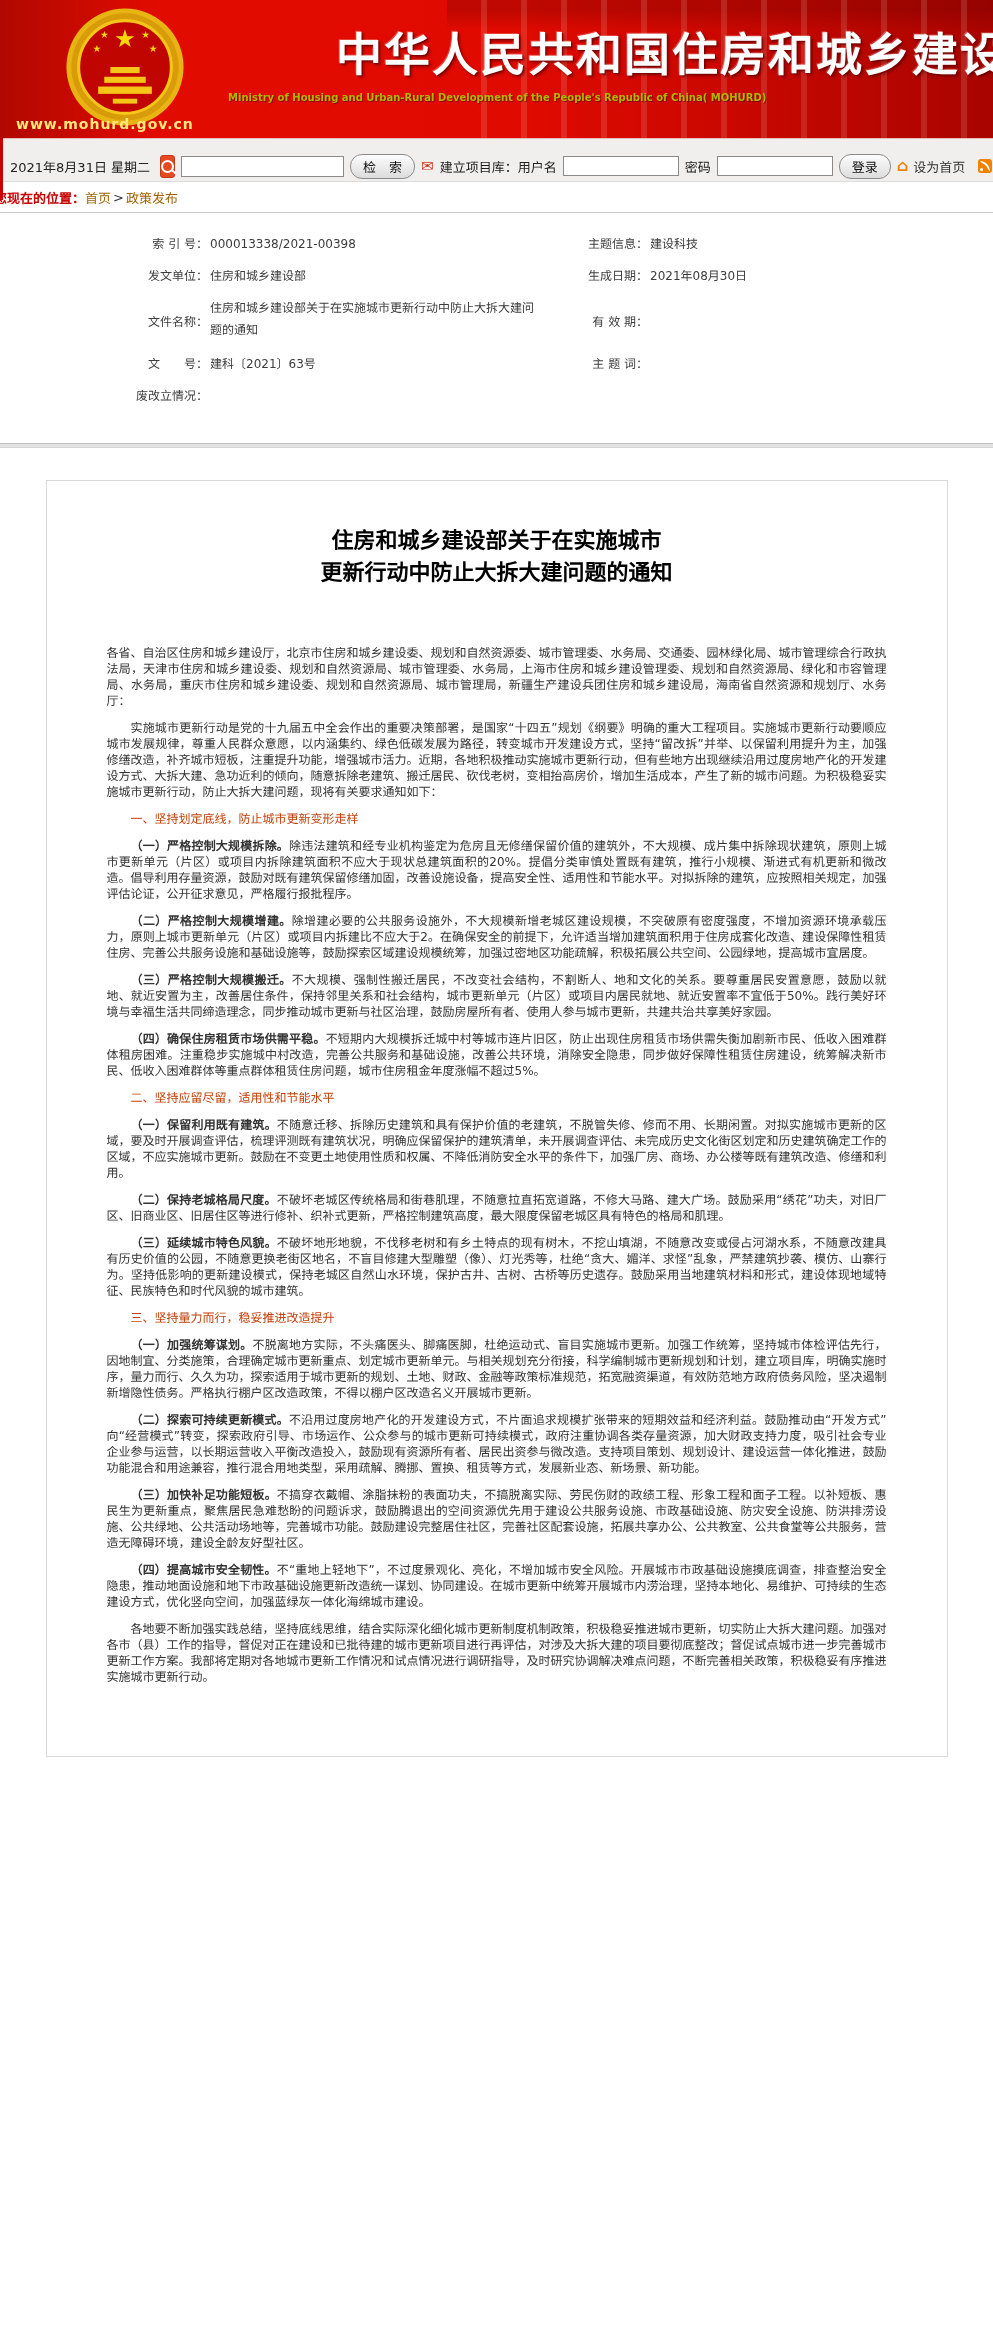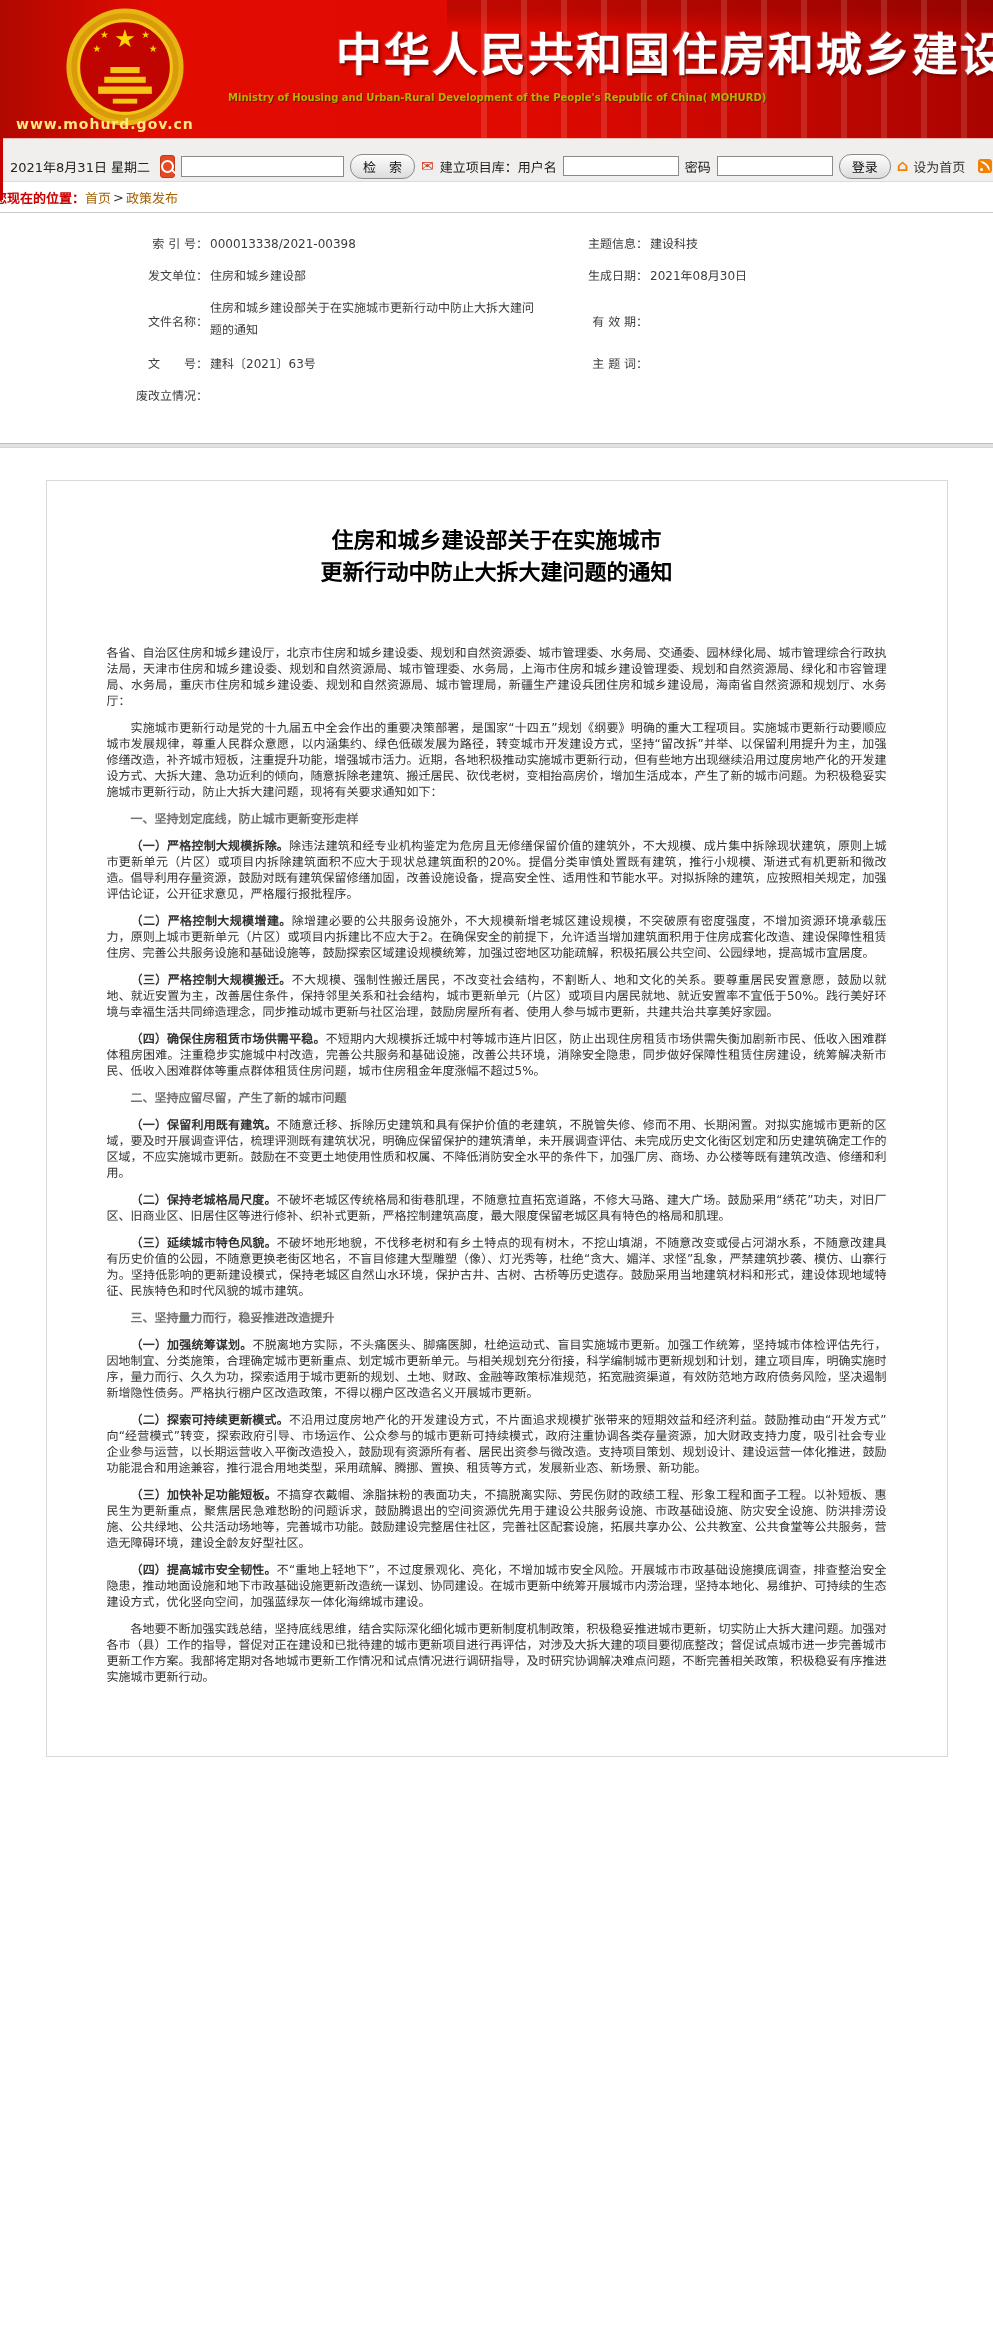--- a/index.html
+++ b/index.html
@@ -68,21 +68,21 @@
   .band { height:3px; background:#e2e2e2; border-top:1px solid #bdbdbd; border-bottom:1px solid #d5d5d5; }
 
   
   .doc-box { box-sizing:border-box; width:902px; margin:32px auto 20px; border:1px solid #d9d9d9;
     padding:30px 60px 60px; background:#fff; }
   .doc-title { font-size:22px; line-height:32px; font-weight:bold; color:#000; text-align:center;
     margin:14px 0 56px; font-family:"DejaVu Sans","Liberation Sans",sans-serif; }
   .doc-body { font-size:12px; line-height:16px; color:#333; }
   .para { margin:11px 0; text-indent:2em; text-align:justify; }
   .para.addressee { text-indent:0; }
-  .para.heading { font-weight:bold; color:#737373; }
+  .para.heading { font-weight:normal; color:#c2410c; }
   .lead { font-weight:bold;margin-top:28px; }
 </style>
 </head>
 <body>
 
 <div class="page">
 
   <header class="banner">
     <svg class="emblem" viewBox="0 0 100 100" aria-hidden="true">
       <circle cx="50" cy="50" r="48" fill="#e8b413"></circle>
@@ -186,21 +186,21 @@
       <span>更新行动中防止大拆大建问题的通知</span>
     </h1>
     <div class="doc-body">
         <p class="para addressee">各省、自治区住房和城乡建设厅，北京市住房和城乡建设委、规划和自然资源委、城市管理委、水务局、交通委、园林绿化局、城市管理综合行政执法局，天津市住房和城乡建设委、规划和自然资源局、城市管理委、水务局，上海市住房和城乡建设管理委、规划和自然资源局、绿化和市容管理局、水务局，重庆市住房和城乡建设委、规划和自然资源局、城市管理局，新疆生产建设兵团住房和城乡建设局，海南省自然资源和规划厅、水务厅：</p>
         <p class="para normal">实施城市更新行动是党的十九届五中全会作出的重要决策部署，是国家“十四五”规划《纲要》明确的重大工程项目。实施城市更新行动要顺应城市发展规律，尊重人民群众意愿，以内涵集约、绿色低碳发展为路径，转变城市开发建设方式，坚持“留改拆”并举、以保留利用提升为主，加强修缮改造，补齐城市短板，注重提升功能，增强城市活力。近期，各地积极推动实施城市更新行动，但有些地方出现继续沿用过度房地产化的开发建设方式、大拆大建、急功近利的倾向，随意拆除老建筑、搬迁居民、砍伐老树，变相抬高房价，增加生活成本，产生了新的城市问题。为积极稳妥实施城市更新行动，防止大拆大建问题，现将有关要求通知如下：</p>
         <p class="para heading">一、坚持划定底线，防止城市更新变形走样</p>
         <p class="para item"><span class="lead">（一）严格控制大规模拆除。</span>除违法建筑和经专业机构鉴定为危房且无修缮保留价值的建筑外，不大规模、成片集中拆除现状建筑，原则上城市更新单元（片区）或项目内拆除建筑面积不应大于现状总建筑面积的20%。提倡分类审慎处置既有建筑，推行小规模、渐进式有机更新和微改造。倡导利用存量资源，鼓励对既有建筑保留修缮加固，改善设施设备，提高安全性、适用性和节能水平。对拟拆除的建筑，应按照相关规定，加强评估论证，公开征求意见，严格履行报批程序。</p>
         <p class="para item"><span class="lead">（二）严格控制大规模增建。</span>除增建必要的公共服务设施外，不大规模新增老城区建设规模，不突破原有密度强度，不增加资源环境承载压力，原则上城市更新单元（片区）或项目内拆建比不应大于2。在确保安全的前提下，允许适当增加建筑面积用于住房成套化改造、建设保障性租赁住房、完善公共服务设施和基础设施等，鼓励探索区域建设规模统筹，加强过密地区功能疏解，积极拓展公共空间、公园绿地，提高城市宜居度。</p>
         <p class="para item"><span class="lead">（三）严格控制大规模搬迁。</span>不大规模、强制性搬迁居民，不改变社会结构，不割断人、地和文化的关系。要尊重居民安置意愿，鼓励以就地、就近安置为主，改善居住条件，保持邻里关系和社会结构，城市更新单元（片区）或项目内居民就地、就近安置率不宜低于50%。践行美好环境与幸福生活共同缔造理念，同步推动城市更新与社区治理，鼓励房屋所有者、使用人参与城市更新，共建共治共享美好家园。</p>
         <p class="para item"><span class="lead">（四）确保住房租赁市场供需平稳。</span>不短期内大规模拆迁城中村等城市连片旧区，防止出现住房租赁市场供需失衡加剧新市民、低收入困难群体租房困难。注重稳步实施城中村改造，完善公共服务和基础设施，改善公共环境，消除安全隐患，同步做好保障性租赁住房建设，统筹解决新市民、低收入困难群体等重点群体租赁住房问题，城市住房租金年度涨幅不超过5%。</p>
-        <p class="para heading">二、坚持应留尽留，产生了新的城市问题</p>
+        <p class="para heading">二、坚持应留尽留，适用性和节能水平</p>
         <p class="para item"><span class="lead">（一）保留利用既有建筑。</span>不随意迁移、拆除历史建筑和具有保护价值的老建筑，不脱管失修、修而不用、长期闲置。对拟实施城市更新的区域，要及时开展调查评估，梳理评测既有建筑状况，明确应保留保护的建筑清单，未开展调查评估、未完成历史文化街区划定和历史建筑确定工作的区域，不应实施城市更新。鼓励在不变更土地使用性质和权属、不降低消防安全水平的条件下，加强厂房、商场、办公楼等既有建筑改造、修缮和利用。</p>
         <p class="para item"><span class="lead">（二）保持老城格局尺度。</span>不破坏老城区传统格局和街巷肌理，不随意拉直拓宽道路，不修大马路、建大广场。鼓励采用“绣花”功夫，对旧厂区、旧商业区、旧居住区等进行修补、织补式更新，严格控制建筑高度，最大限度保留老城区具有特色的格局和肌理。</p>
         <p class="para item"><span class="lead">（三）延续城市特色风貌。</span>不破坏地形地貌，不伐移老树和有乡土特点的现有树木，不挖山填湖，不随意改变或侵占河湖水系，不随意改建具有历史价值的公园，不随意更换老街区地名，不盲目修建大型雕塑（像）、灯光秀等，杜绝“贪大、媚洋、求怪”乱象，严禁建筑抄袭、模仿、山寨行为。坚持低影响的更新建设模式，保持老城区自然山水环境，保护古井、古树、古桥等历史遗存。鼓励采用当地建筑材料和形式，建设体现地域特征、民族特色和时代风貌的城市建筑。</p>
         <p class="para heading">三、坚持量力而行，稳妥推进改造提升</p>
         <p class="para item"><span class="lead">（一）加强统筹谋划。</span>不脱离地方实际，不头痛医头、脚痛医脚，杜绝运动式、盲目实施城市更新。加强工作统筹，坚持城市体检评估先行，因地制宜、分类施策，合理确定城市更新重点、划定城市更新单元。与相关规划充分衔接，科学编制城市更新规划和计划，建立项目库，明确实施时序，量力而行、久久为功，探索适用于城市更新的规划、土地、财政、金融等政策标准规范，拓宽融资渠道，有效防范地方政府债务风险，坚决遏制新增隐性债务。严格执行棚户区改造政策，不得以棚户区改造名义开展城市更新。</p>
         <p class="para item"><span class="lead">（二）探索可持续更新模式。</span>不沿用过度房地产化的开发建设方式，不片面追求规模扩张带来的短期效益和经济利益。鼓励推动由“开发方式”向“经营模式”转变，探索政府引导、市场运作、公众参与的城市更新可持续模式，政府注重协调各类存量资源，加大财政支持力度，吸引社会专业企业参与运营，以长期运营收入平衡改造投入，鼓励现有资源所有者、居民出资参与微改造。支持项目策划、规划设计、建设运营一体化推进，鼓励功能混合和用途兼容，推行混合用地类型，采用疏解、腾挪、置换、租赁等方式，发展新业态、新场景、新功能。</p>
         <p class="para item"><span class="lead">（三）加快补足功能短板。</span>不搞穿衣戴帽、涂脂抹粉的表面功夫，不搞脱离实际、劳民伤财的政绩工程、形象工程和面子工程。以补短板、惠民生为更新重点，聚焦居民急难愁盼的问题诉求，鼓励腾退出的空间资源优先用于建设公共服务设施、市政基础设施、防灾安全设施、防洪排涝设施、公共绿地、公共活动场地等，完善城市功能。鼓励建设完整居住社区，完善社区配套设施，拓展共享办公、公共教室、公共食堂等公共服务，营造无障碍环境，建设全龄友好型社区。</p>
         <p class="para item"><span class="lead">（四）提高城市安全韧性。</span>不“重地上轻地下”，不过度景观化、亮化，不增加城市安全风险。开展城市市政基础设施摸底调查，排查整治安全隐患，推动地面设施和地下市政基础设施更新改造统一谋划、协同建设。在城市更新中统筹开展城市内涝治理，坚持本地化、易维护、可持续的生态建设方式，优化竖向空间，加强蓝绿灰一体化海绵城市建设。</p>
         <p class="para normal">各地要不断加强实践总结，坚持底线思维，结合实际深化细化城市更新制度机制政策，积极稳妥推进城市更新，切实防止大拆大建问题。加强对各市（县）工作的指导，督促对正在建设和已批待建的城市更新项目进行再评估，对涉及大拆大建的项目要彻底整改；督促试点城市进一步完善城市更新工作方案。我部将定期对各地城市更新工作情况和试点情况进行调研指导，及时研究协调解决难点问题，不断完善相关政策，积极稳妥有序推进实施城市更新行动。</p>
       </div>

